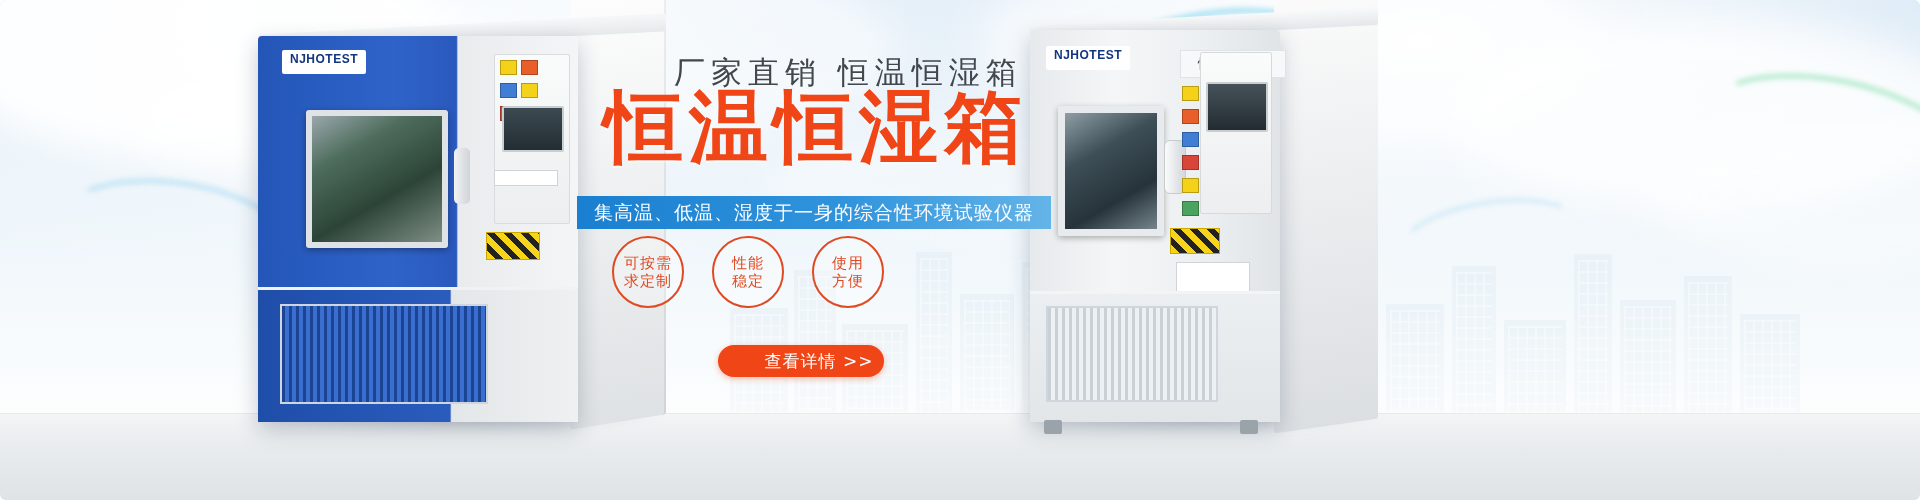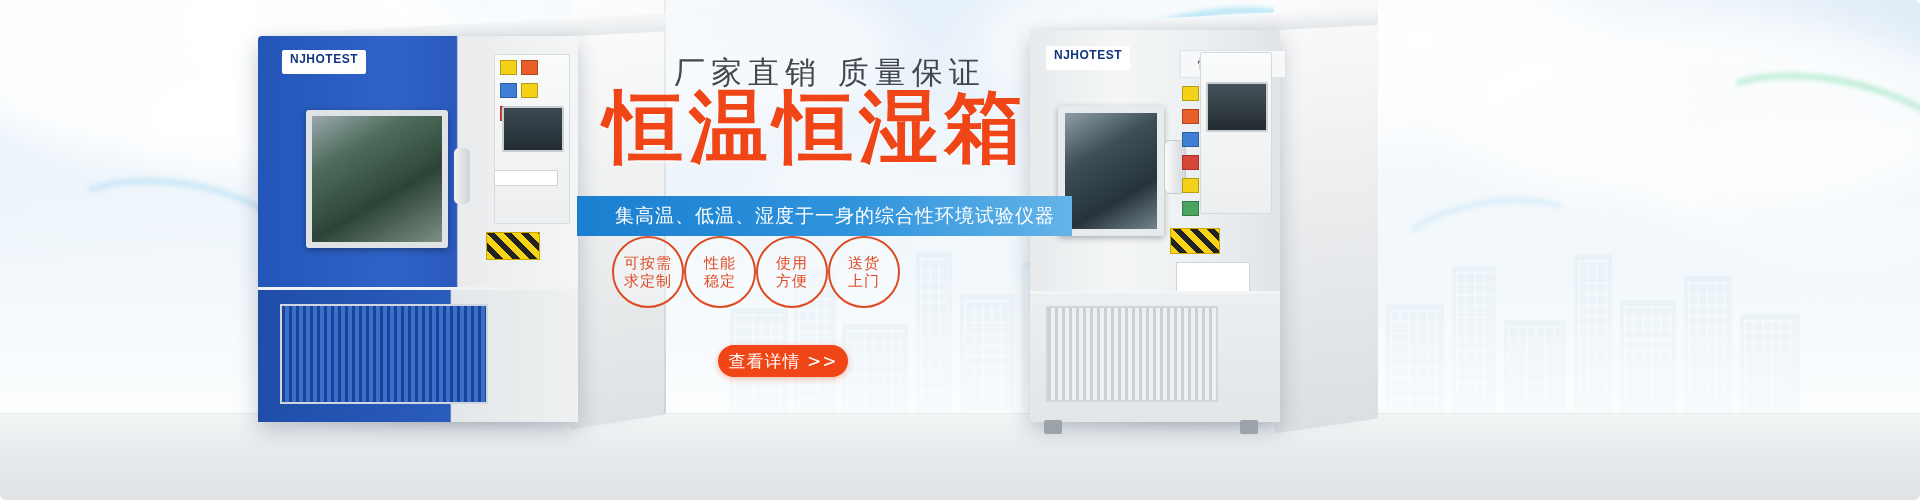--- a/index.html
+++ b/index.html
@@ -204,44 +204,45 @@
     font-family:"DejaVu Sans","Liberation Sans",sans-serif;
   }
   .headline{
     position:absolute;left:44px;top:88px;
     font-size:79px;line-height:1;font-weight:bold;color:#f04516;letter-spacing:6px;
     white-space:nowrap;
     font-family:"DejaVu Sans","Liberation Sans",sans-serif;
     text-shadow:0 2px 0 rgba(255,255,255,.55);
   }
   .subbar{
-    position:absolute;left:17px;top:196px;width:474px;height:40px;
+    position:absolute;left:17px;top:196px;width:474px;height:33px;
     background:linear-gradient(90deg,#1a7fd0 0%, #2f93dc 55%, #64b4e8 100%);
-    display:flex;align-items:center;justify-content:center;padding-left:21px;
+    display:flex;align-items:center;justify-content:center;
   }
   .subbar span{
     color:#ffffff;font-size:19px;letter-spacing:1px;white-space:nowrap;
     font-family:"DejaVu Sans","Liberation Sans",sans-serif;
   }
 
-  .badges{position:absolute;left:52px;top:236px;width:420px;height:80px;display:flex;}
+  .badges{position:absolute;left:52px;top:236px;width:420px;height:80px;display:flex;gap:28px;}
   .badge{
     width:68px;height:68px;border-radius:50%;border:2px solid #e04a22;
     display:flex;flex-direction:column;align-items:center;justify-content:center;
     color:#e04a22;font-size:15px;line-height:1.22;letter-spacing:1px;
     background:rgba(255,255,255,.30);
     font-family:"DejaVu Sans","Liberation Sans",sans-serif;
   }
 
   .cta{
     position:absolute;left:158px;top:345px;width:130px;height:32px;border-radius:16px;
     background:#f04516;color:#fff;font-size:17px;letter-spacing:1px;
     display:flex;align-items:center;justify-content:center;
     box-shadow:0 2px 6px rgba(240,69,22,.35);cursor:pointer;
     font-family:"DejaVu Sans","Liberation Sans",sans-serif;
+    padding-left:36px;
   }
 </style>
 </head>
 <body>
 
 <div class="banner">
 
   <div class="sky"></div>
   <div class="cloud c1"></div>
   <div class="cloud c2"></div>
@@ -318,43 +319,39 @@
     <div class="caution"></div>
     <div class="nameplate"></div>
     <div class="lower"></div>
     <div class="grille"></div>
     <div class="foot" style="left:14px;"></div>
     <div class="foot" style="left:210px;"></div>
   </div>
 
   <div class="copy">
 
-    <div class="kicker">厂家直销  质量保证</div>
+    <div class="kicker">厂家直销  恒温恒湿箱</div>
 
     <div class="headline">恒温恒湿箱</div>
 
     <div class="subbar">
       <span>集高温、低温、湿度于一身的综合性环境试验仪器</span>
     </div>
 
     <div class="badges">
       <div class="badge">
         <div>可按需</div>
         <div>求定制</div>
       </div>
       <div class="badge">
         <div>性能</div>
         <div>稳定</div>
       </div>
       <div class="badge">
         <div>使用</div>
         <div>方便</div>
       </div>
-      <div class="badge">
-        <div>送货</div>
-        <div>上门</div>
-      </div>
     </div>
 
     <div class="cta">查看详情 &gt;&gt;</div>
 
   </div>
 </div>
 
 </body></html>

